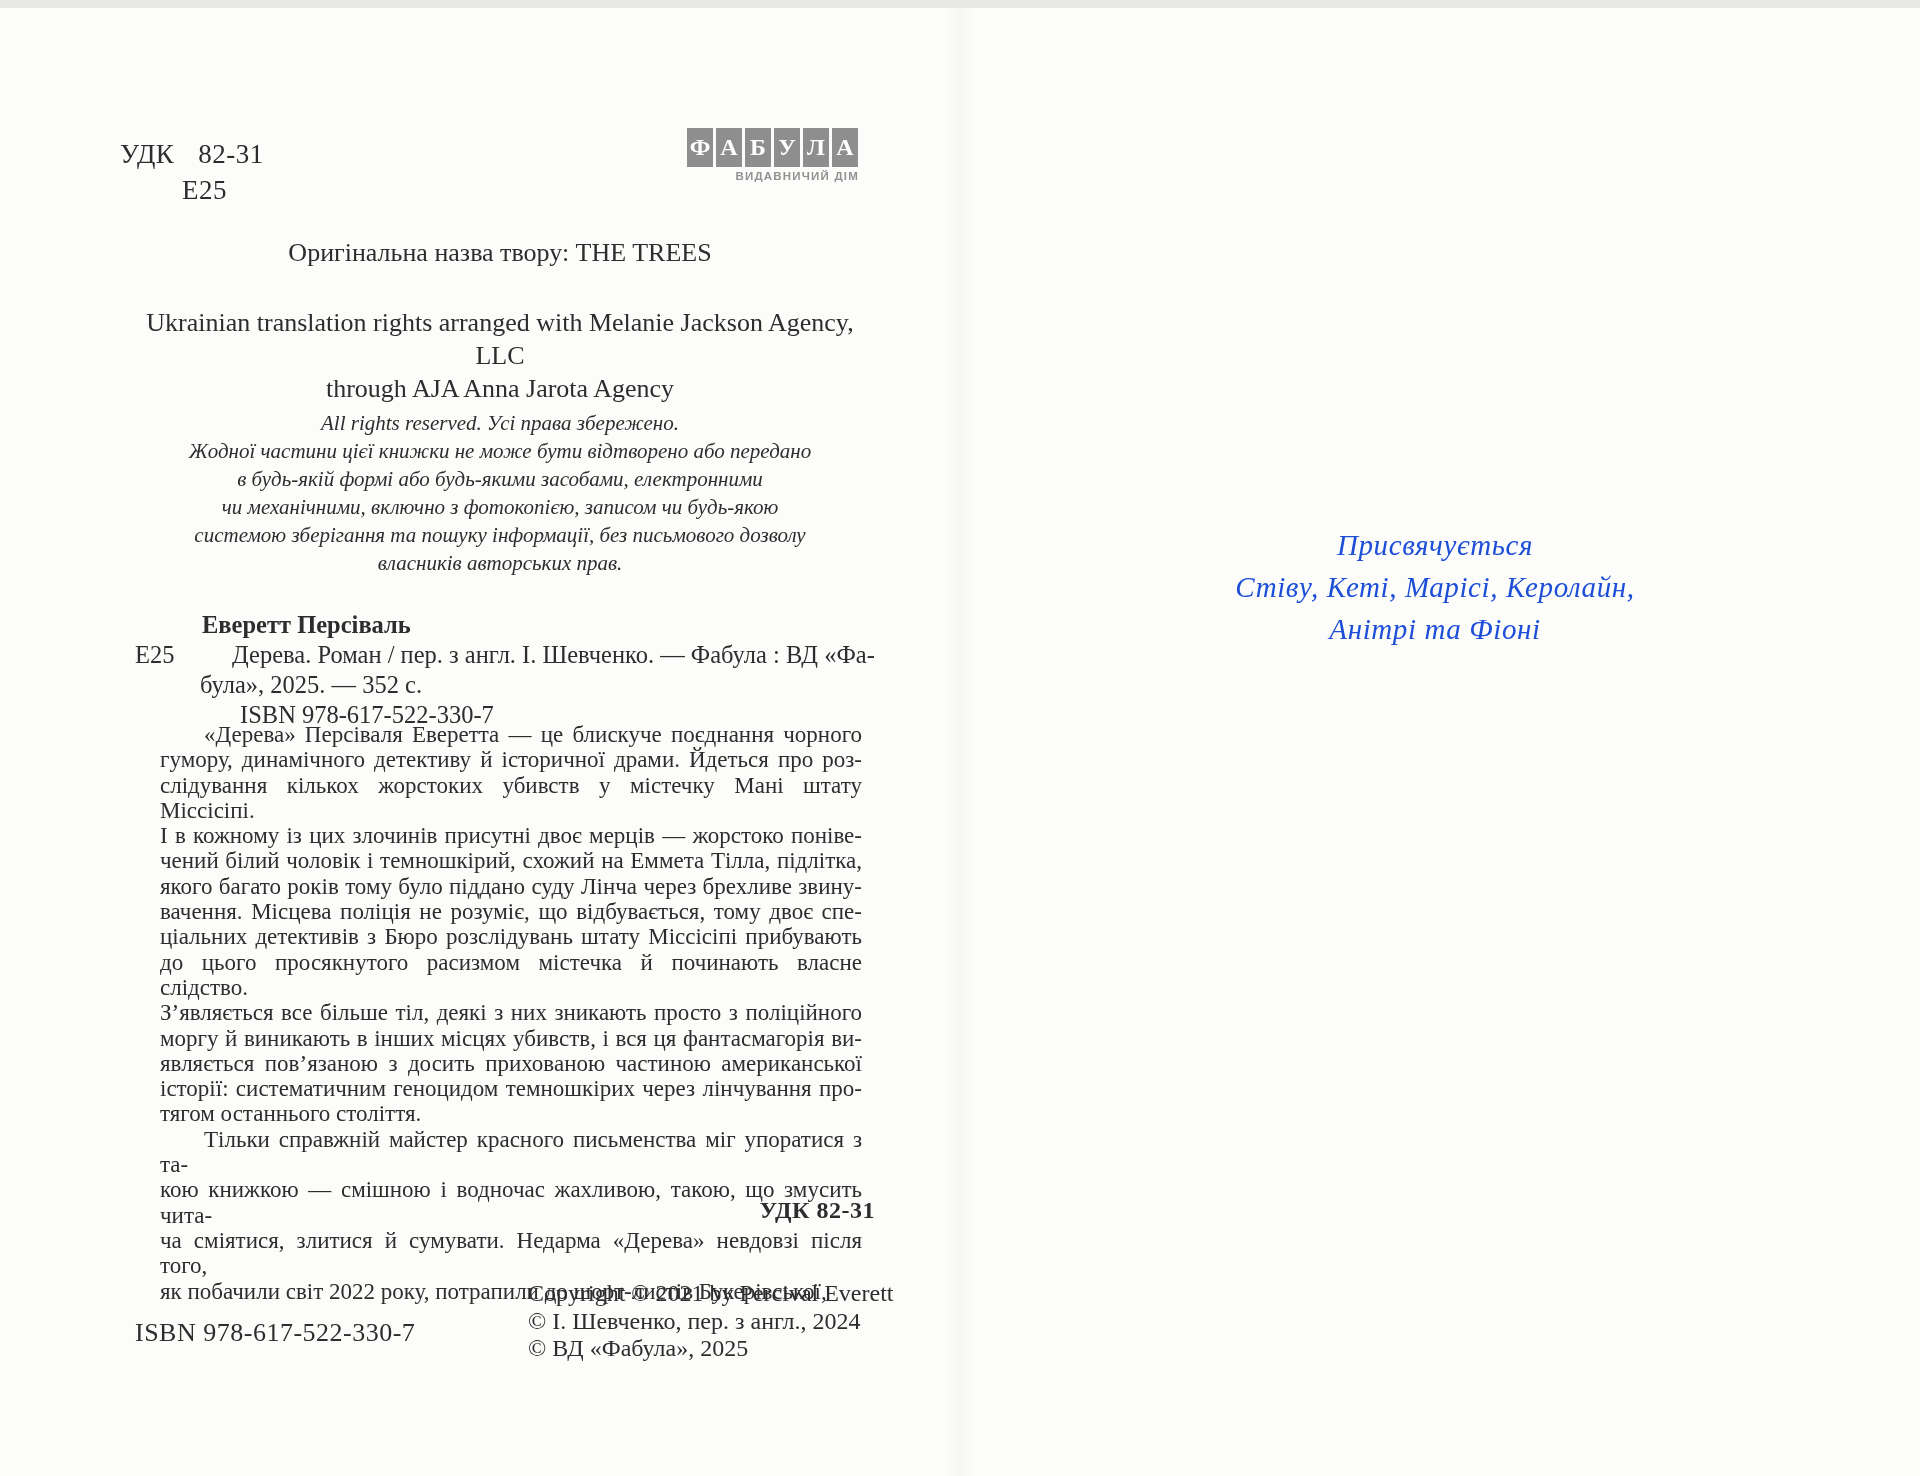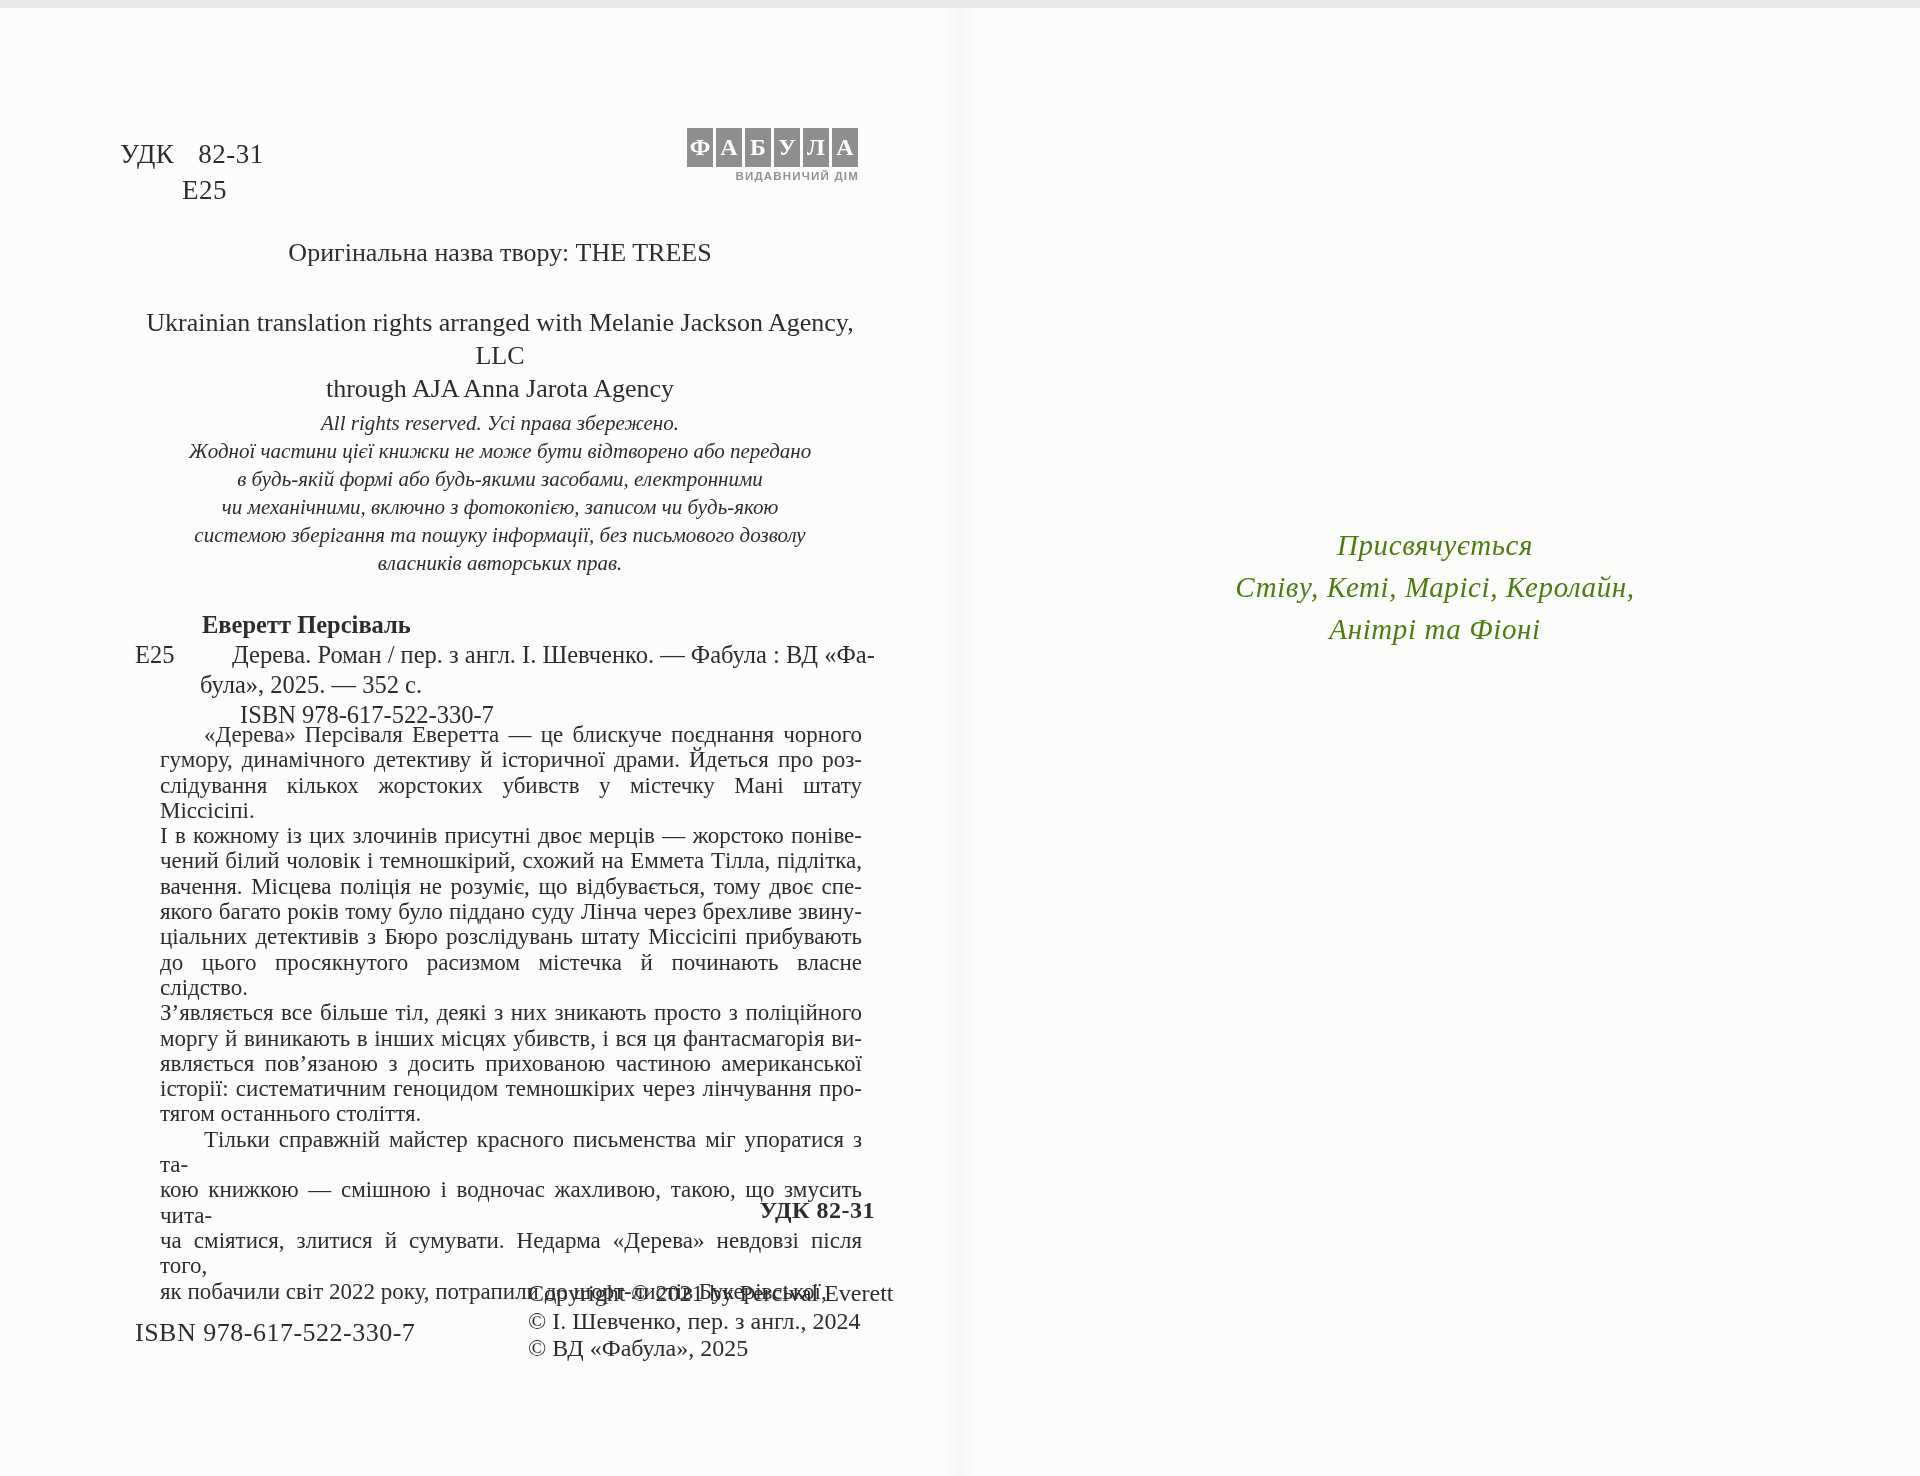--- a/index.html
+++ b/index.html
@@ -57,21 +57,21 @@
   .ann .para2 .line:first-child{text-indent:44px;}
 
   .udk-bottom{left:175px;top:1189px;width:700px;text-align:right;font-size:24px;font-weight:bold;letter-spacing:.5px;}
 
   
   .isbn-bottom{left:135px;top:1310px;font-size:26px;letter-spacing:.5px;}
   .copyright{left:528px;top:1272px;font-size:24px;line-height:27.5px;}
 
   
   .dedication{left:960px;top:516px;width:950px;text-align:center;
-    font-size:29px;line-height:42px;font-style:italic;color:#4d7c0f;letter-spacing:.6px;}
+    font-size:29px;line-height:42px;font-style:italic;color:#1d4ed8;letter-spacing:.6px;}
 </style>
 </head>
 <body>
 
 <div id="stage">
 
   <div>
 
     <div class="abs udk-top">
       <div><span>УДК</span><span class="val">82-31</span></div>
@@ -117,22 +117,22 @@
       </div>
     </div>
 
     <div class="abs ann">
       <div class="para para1">
           <div class="line">«Дерева» Персіваля Еверетта — це блискуче поєднання чорного</div>
           <div class="line">гумору, динамічного детективу й історичної драми. Йдеться про роз-</div>
           <div class="line">слідування кількох жорстоких убивств у містечку Мані штату Міссісіпі.</div>
           <div class="line">І в кожному із цих злочинів присутні двоє мерців — жорстоко поніве-</div>
           <div class="line">чений білий чоловік і темношкірий, схожий на Еммета Тілла, підлітка,</div>
+          <div class="line">якого багато років тому було піддано суду Лінча через брехливе звину-</div>
           <div class="line">вачення. Місцева поліція не розуміє, що відбувається, тому двоє спе-</div>
-          <div class="line">якого багато років тому було піддано суду Лінча через брехливе звину-</div>
           <div class="line">ціальних детективів з Бюро розслідувань штату Міссісіпі прибувають</div>
           <div class="line">до цього просякнутого расизмом містечка й починають власне слідство.</div>
           <div class="line">З’являється все більше тіл, деякі з них зникають просто з поліційного</div>
           <div class="line">моргу й виникають в інших місцях убивств, і вся ця фантасмагорія ви-</div>
           <div class="line">являється пов’язаною з досить прихованою частиною американської</div>
           <div class="line">історії: систематичним геноцидом темношкірих через лінчування про-</div>
           <div class="line">тягом останнього століття.</div>
         </div>
       <div class="para para2">
           <div class="line">Тільки справжній майстер красного письменства міг упоратися з та-</div>

